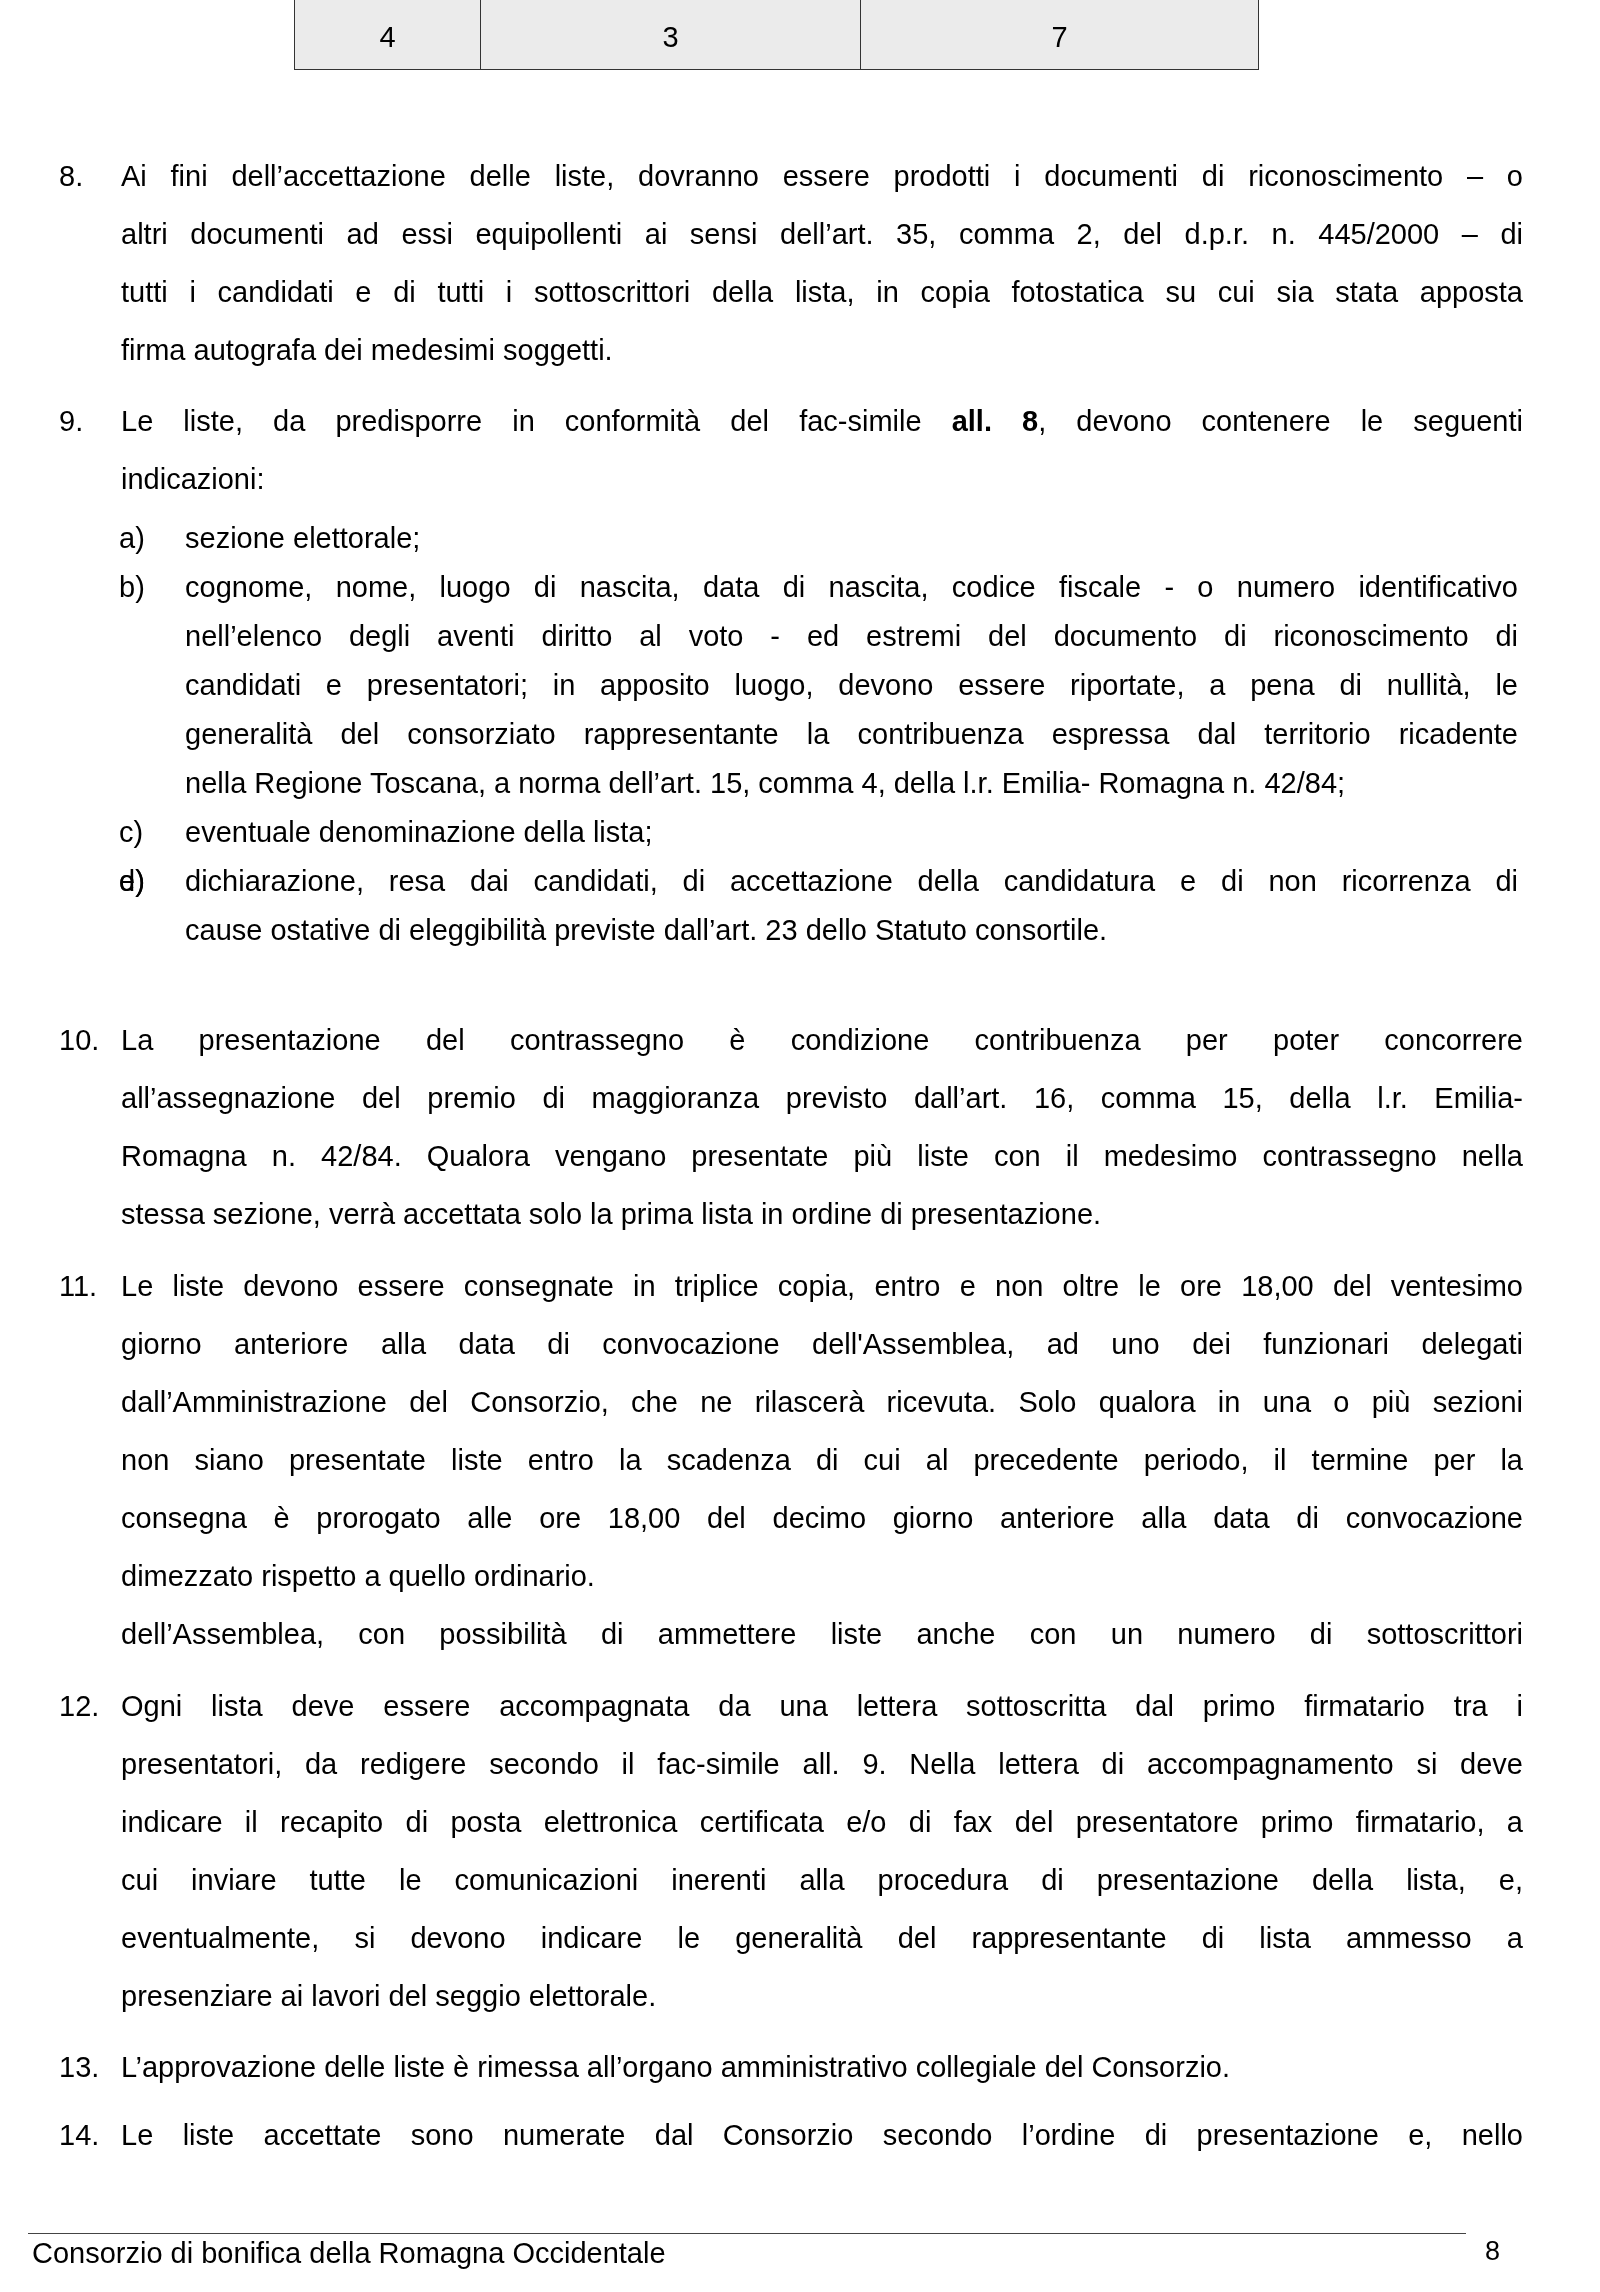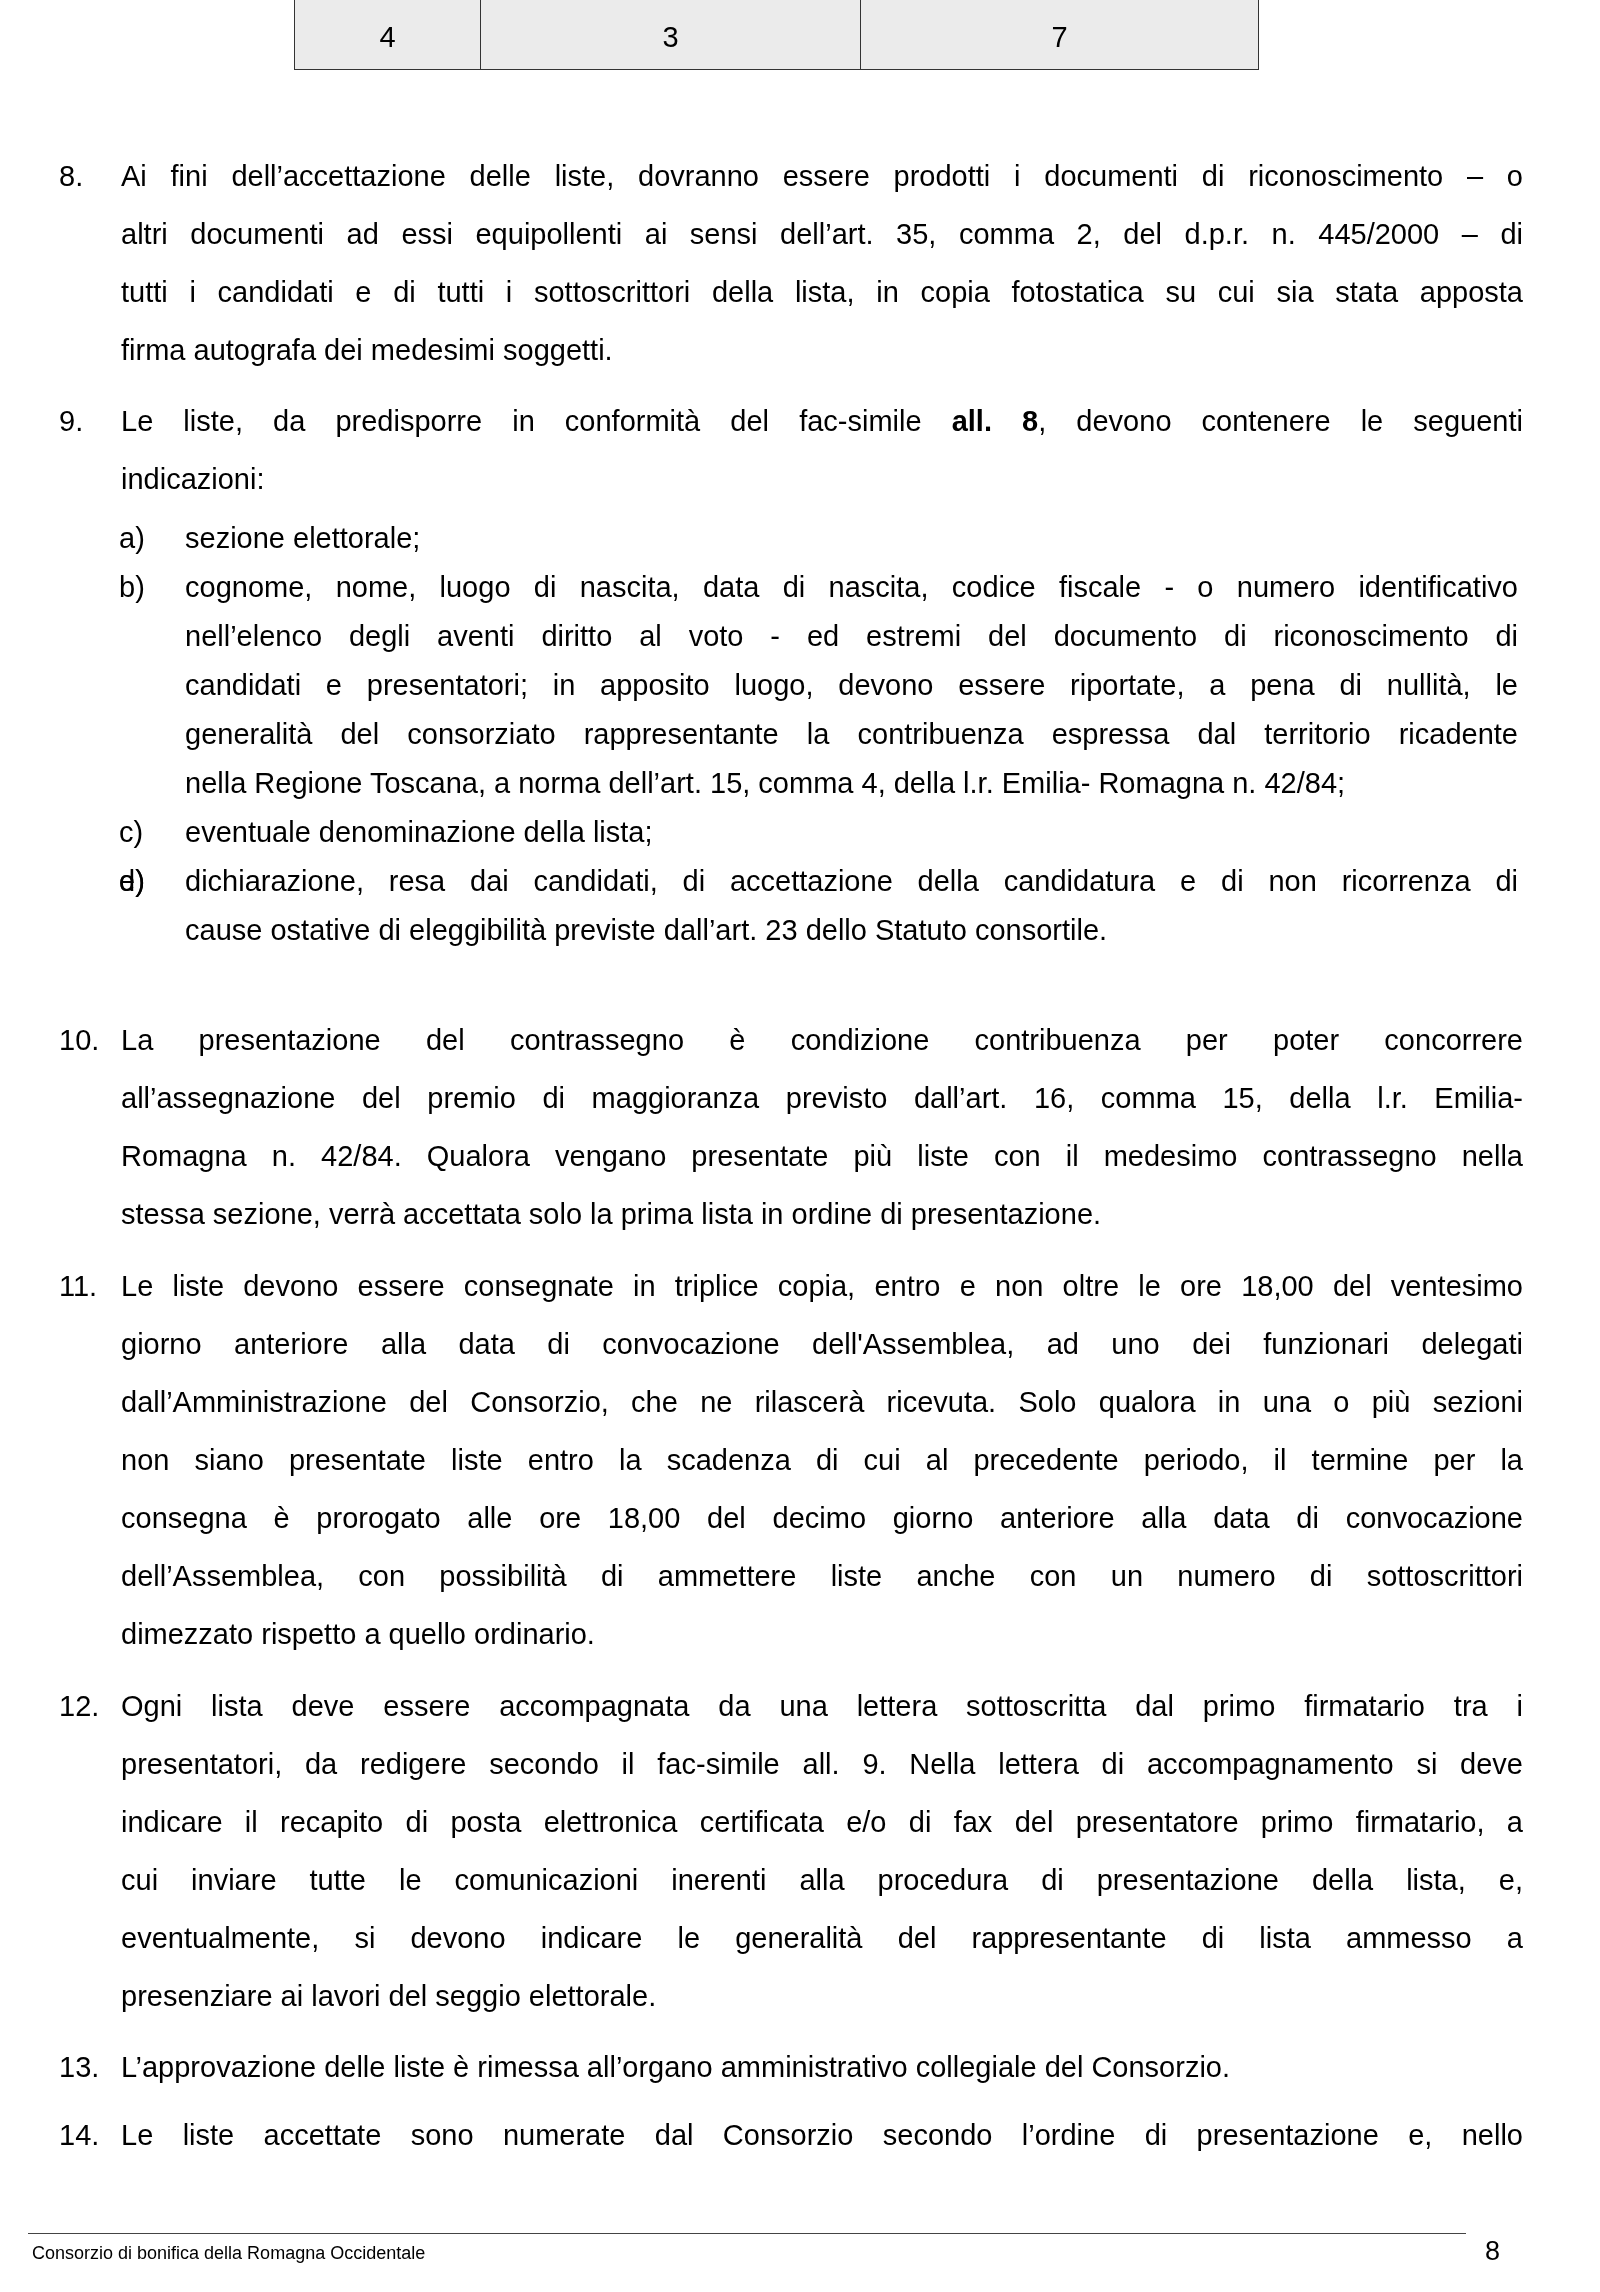--- a/index.html
+++ b/index.html
@@ -30,21 +30,21 @@
   .sublist { position: absolute; left: 0; width: 1600px; font-size: 29px; line-height: 49px; }
   .subitem { position: relative; }
   .subitem .slabel { position: absolute; left: 119px; top: 0; }
   .subitem .sbody { margin-left: 185px; width: 1333px; }
   .sline { display: block; height: 49px; white-space: nowrap; }
   .sline .fill { display: inline-block; width: 100%; text-align: justify; text-align-last: justify; white-space: normal; }
   .sline.last .fill { text-align: left; text-align-last: left; }
 
   
   .footer-rule { position: absolute; left: 28px; top: 2233px; width: 1438px; height: 0; border-top: 1.8px solid #444; }
-  .footer-text { position: absolute; left: 32px; top: 2236px; font-size: 18px; line-height: 34px; }
+  .footer-text { position: absolute; left: 32px; top: 2236px; font-size: 29px; line-height: 34px; }
   .page-number { position: absolute; left: 1485px; top: 2234px; font-size: 27px; line-height: 34px; }
 </style>
 </head>
 <body>
 
 <div class="page">
 
   <div class="top-table">
     <div class="cell c1">4</div>
     <div class="cell c2">3</div>
@@ -115,22 +115,22 @@
   </div>
 
   <div class="para" style="top:1257px;">
     <span class="num">11.</span>
     <div class="body">
       <span class="line"><span class="fill">Le liste devono essere consegnate in triplice copia, entro e non oltre le ore 18,00 del ventesimo</span></span>
       <span class="line"><span class="fill">giorno anteriore alla data di convocazione dell'Assemblea, ad uno dei funzionari delegati</span></span>
       <span class="line"><span class="fill">dall’Amministrazione del Consorzio, che ne rilascerà ricevuta. Solo qualora in una o più sezioni</span></span>
       <span class="line"><span class="fill">non siano presentate liste entro la scadenza di cui al precedente periodo, il termine per la</span></span>
       <span class="line"><span class="fill">consegna è prorogato alle ore 18,00 del decimo giorno anteriore alla data di convocazione</span></span>
+      <span class="line last"><span class="fill">dimezzato rispetto a quello ordinario.</span></span>
       <span class="line"><span class="fill">dell’Assemblea, con possibilità di ammettere liste anche con un numero di sottoscrittori</span></span>
-      <span class="line last"><span class="fill">dimezzato rispetto a quello ordinario.</span></span>
     </div>
   </div>
 
   <div class="para" style="top:1677px;">
     <span class="num">12.</span>
     <div class="body">
       <span class="line"><span class="fill">Ogni lista deve essere accompagnata da una lettera sottoscritta dal primo firmatario tra i</span></span>
       <span class="line"><span class="fill">presentatori, da redigere secondo il fac-simile all. 9. Nella lettera di accompagnamento si deve</span></span>
       <span class="line"><span class="fill">indicare il recapito di posta elettronica certificata e/o di fax del presentatore primo firmatario, a</span></span>
       <span class="line"><span class="fill">cui inviare tutte le comunicazioni inerenti alla procedura di presentazione della lista, e,</span></span>

